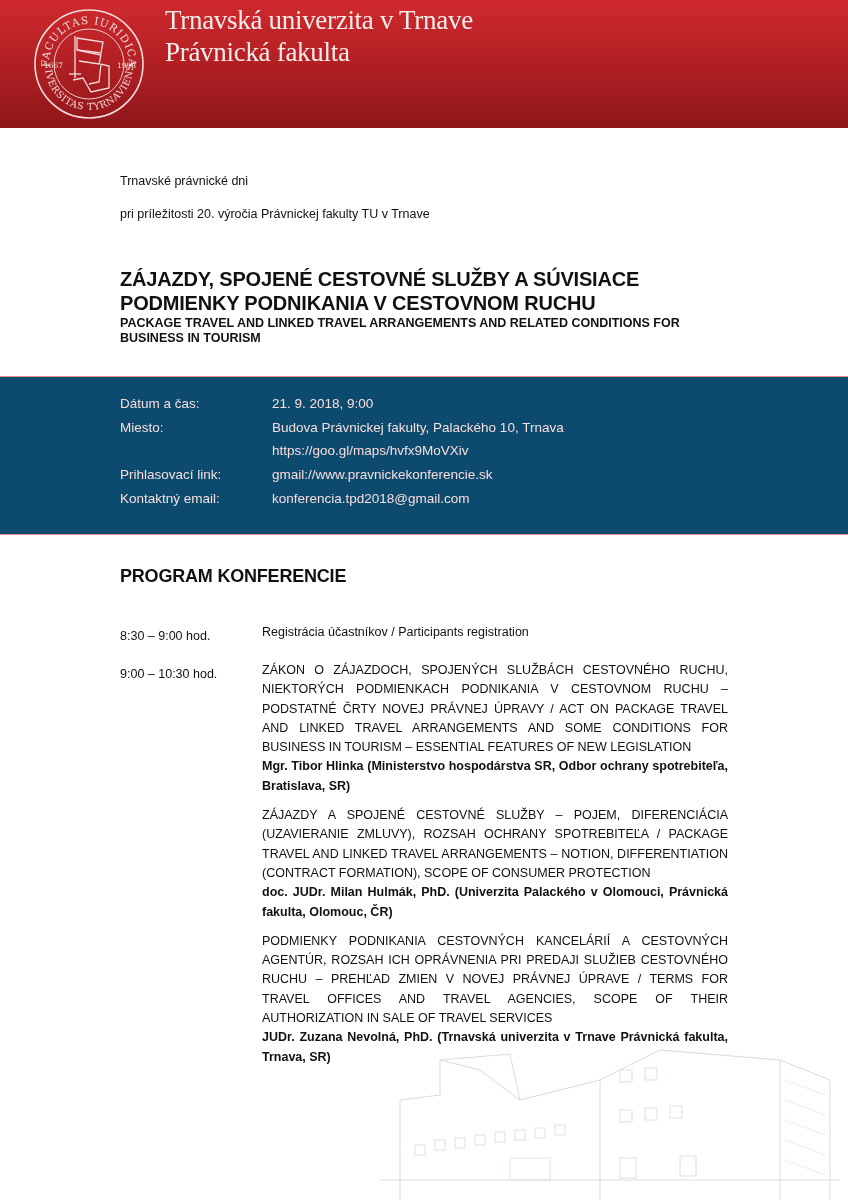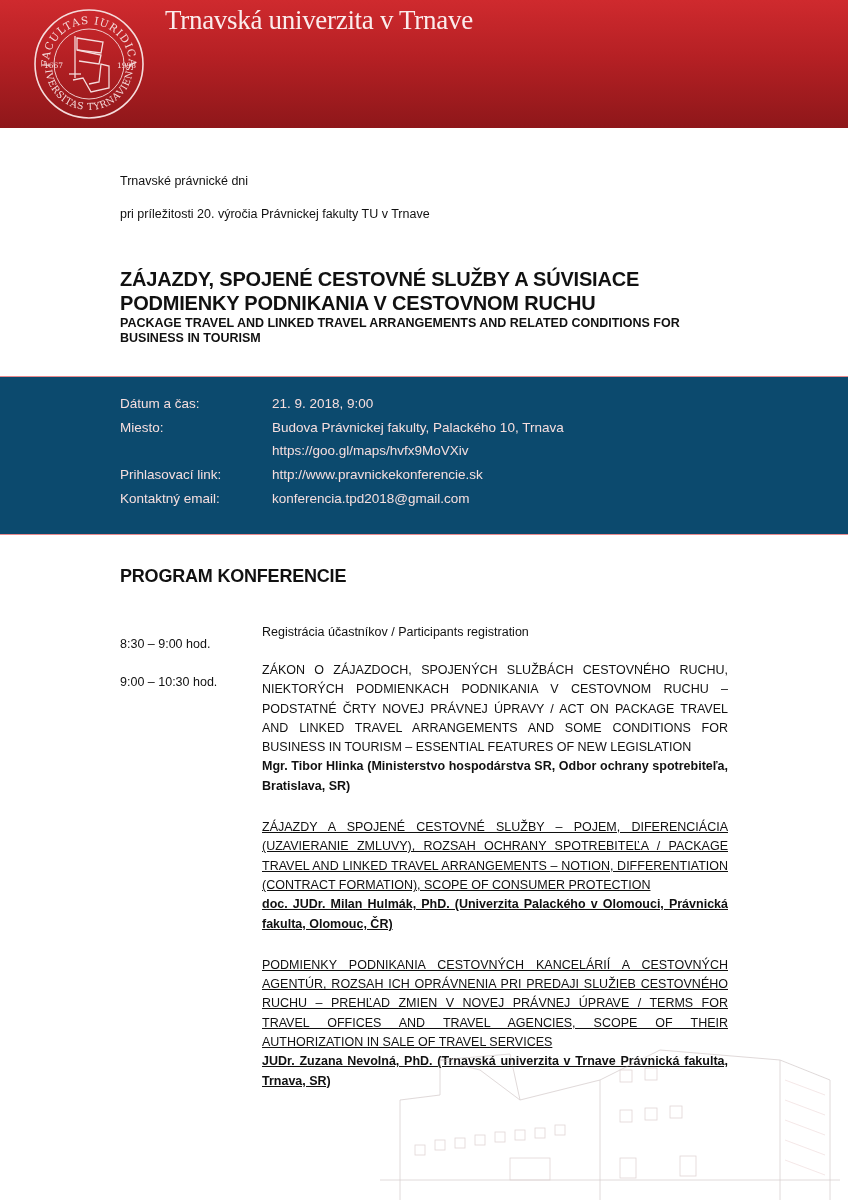--- a/index.html
+++ b/index.html
@@ -41,25 +41,25 @@
   }
   .info-row { position: absolute; left: 120px; color: #f6dede; font-size: 13.5px; line-height: 22px; }
   .info-row .k { position: absolute; left: 0; width: 150px; white-space: nowrap; }
   .info-row .v { position: absolute; left: 152px; white-space: nowrap; }
 
   .prog-title {
     position: absolute; left: 120px; top: 566px;
     font-size: 18px; font-weight: bold; letter-spacing: -0.2px;
   }
   .slot { position: absolute; left: 120px; width: 608px; font-size: 12.5px; line-height: 19.3px; }
-  .slot .time { position: absolute; left: 0; top: 12px; white-space: nowrap; }
+  .slot .time { position: absolute; left: 0; top: 4px; white-space: nowrap; }
   .slot .content { position: absolute; left: 142px; width: 466px; }
   .talk { text-align: justify; }
   .talk .speaker { font-weight: bold; }
-  .talk + .talk { margin-top: 22px; text-decoration: underline; }
+  .talk + .talk { margin-top: 10px; }
 
   .sketch { position: absolute; left: 360px; top: 1040px; width: 488px; height: 160px; opacity: 0.55; }
 </style>
 </head>
 <body>
 
 <div class="header">
   <svg class="seal" viewBox="0 0 112 112">
     <defs>
       <path id="arcTop" d="M 16 56 A 40 40 0 0 1 96 56"></path>
@@ -79,20 +79,21 @@
     <g fill="none" stroke="#f5dcdc" stroke-width="1.3">
       <path d="M 44 30 L 70 34 L 68 45 L 44 42 Z"></path>
       <path d="M 44 42 L 68 47 L 66 56 L 46 53"></path>
       <line x1="42" y1="28" x2="42" y2="70"></line>
       <line x1="36" y1="66" x2="48" y2="66"></line>
       <path d="M 40 72 L 50 70 L 58 84 L 76 80 L 76 58 L 68 56 L 66 74 L 56 76"></path>
     </g>
   </svg>
   <div class="header-title">
     <div>Trnavská univerzita v Trnave</div>
+    <div>Právnická fakulta</div>
   </div>
 </div>
 
 <div class="intro">
   <div class="l1">Trnavské právnické dni</div>
   <div>pri príležitosti 20. výročia Právnickej fakulty TU v Trnave</div>
 </div>
 
 <div class="title-sk">ZÁJAZDY, SPOJENÉ CESTOVNÉ SLUŽBY A SÚVISIACE PODMIENKY PODNIKANIA V CESTOVNOM RUCHU</div>
 <div class="title-en">PACKAGE TRAVEL AND LINKED TRAVEL ARRANGEMENTS AND RELATED CONDITIONS FOR BUSINESS IN TOURISM</div>
@@ -104,21 +105,21 @@
   </div>
   <div class="info-row" style="top:40px;">
     <span class="k">Miesto:</span>
     <span class="v">Budova Právnickej fakulty, Palackého 10, Trnava</span>
   </div>
   <div class="info-row" style="top:63px;">
     <span class="v">https://goo.gl/maps/hvfx9MoVXiv</span>
   </div>
   <div class="info-row" style="top:87px;">
     <span class="k">Prihlasovací link:</span>
-    <span class="v">http://www.pravnickekonferencie.sk</span>
+    <span class="v">gmail://www.pravnickekonferencie.sk</span>
   </div>
   <div class="info-row" style="top:111px;">
     <span class="k">Kontaktný email:</span>
     <span class="v">konferencia.tpd2018@gmail.com</span>
   </div>
 </div>
 
 <div class="prog-title">PROGRAM KONFERENCIE</div>
 
 <div class="slot" style="top:623px;">

